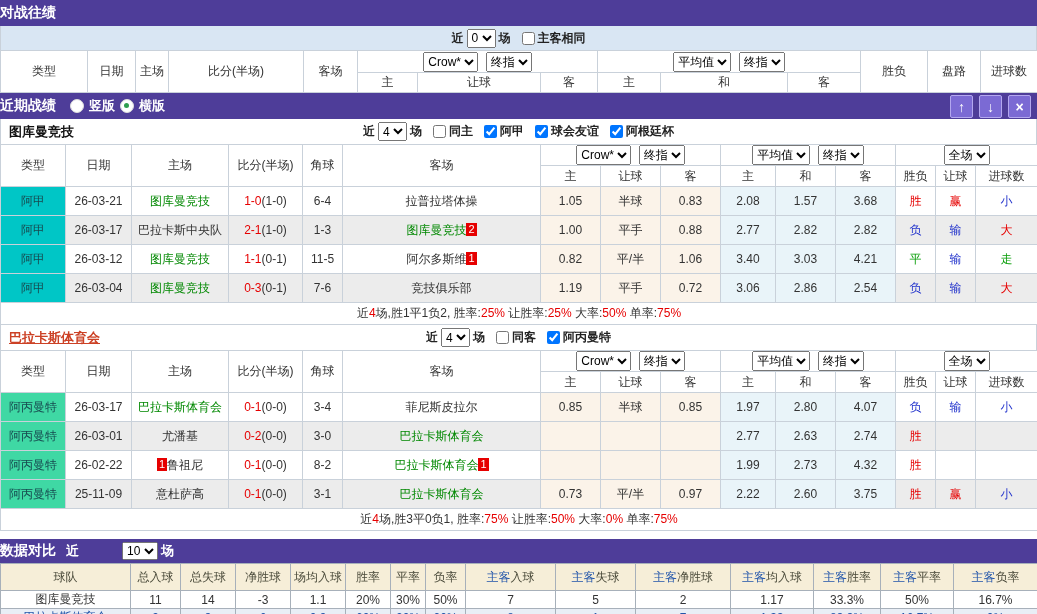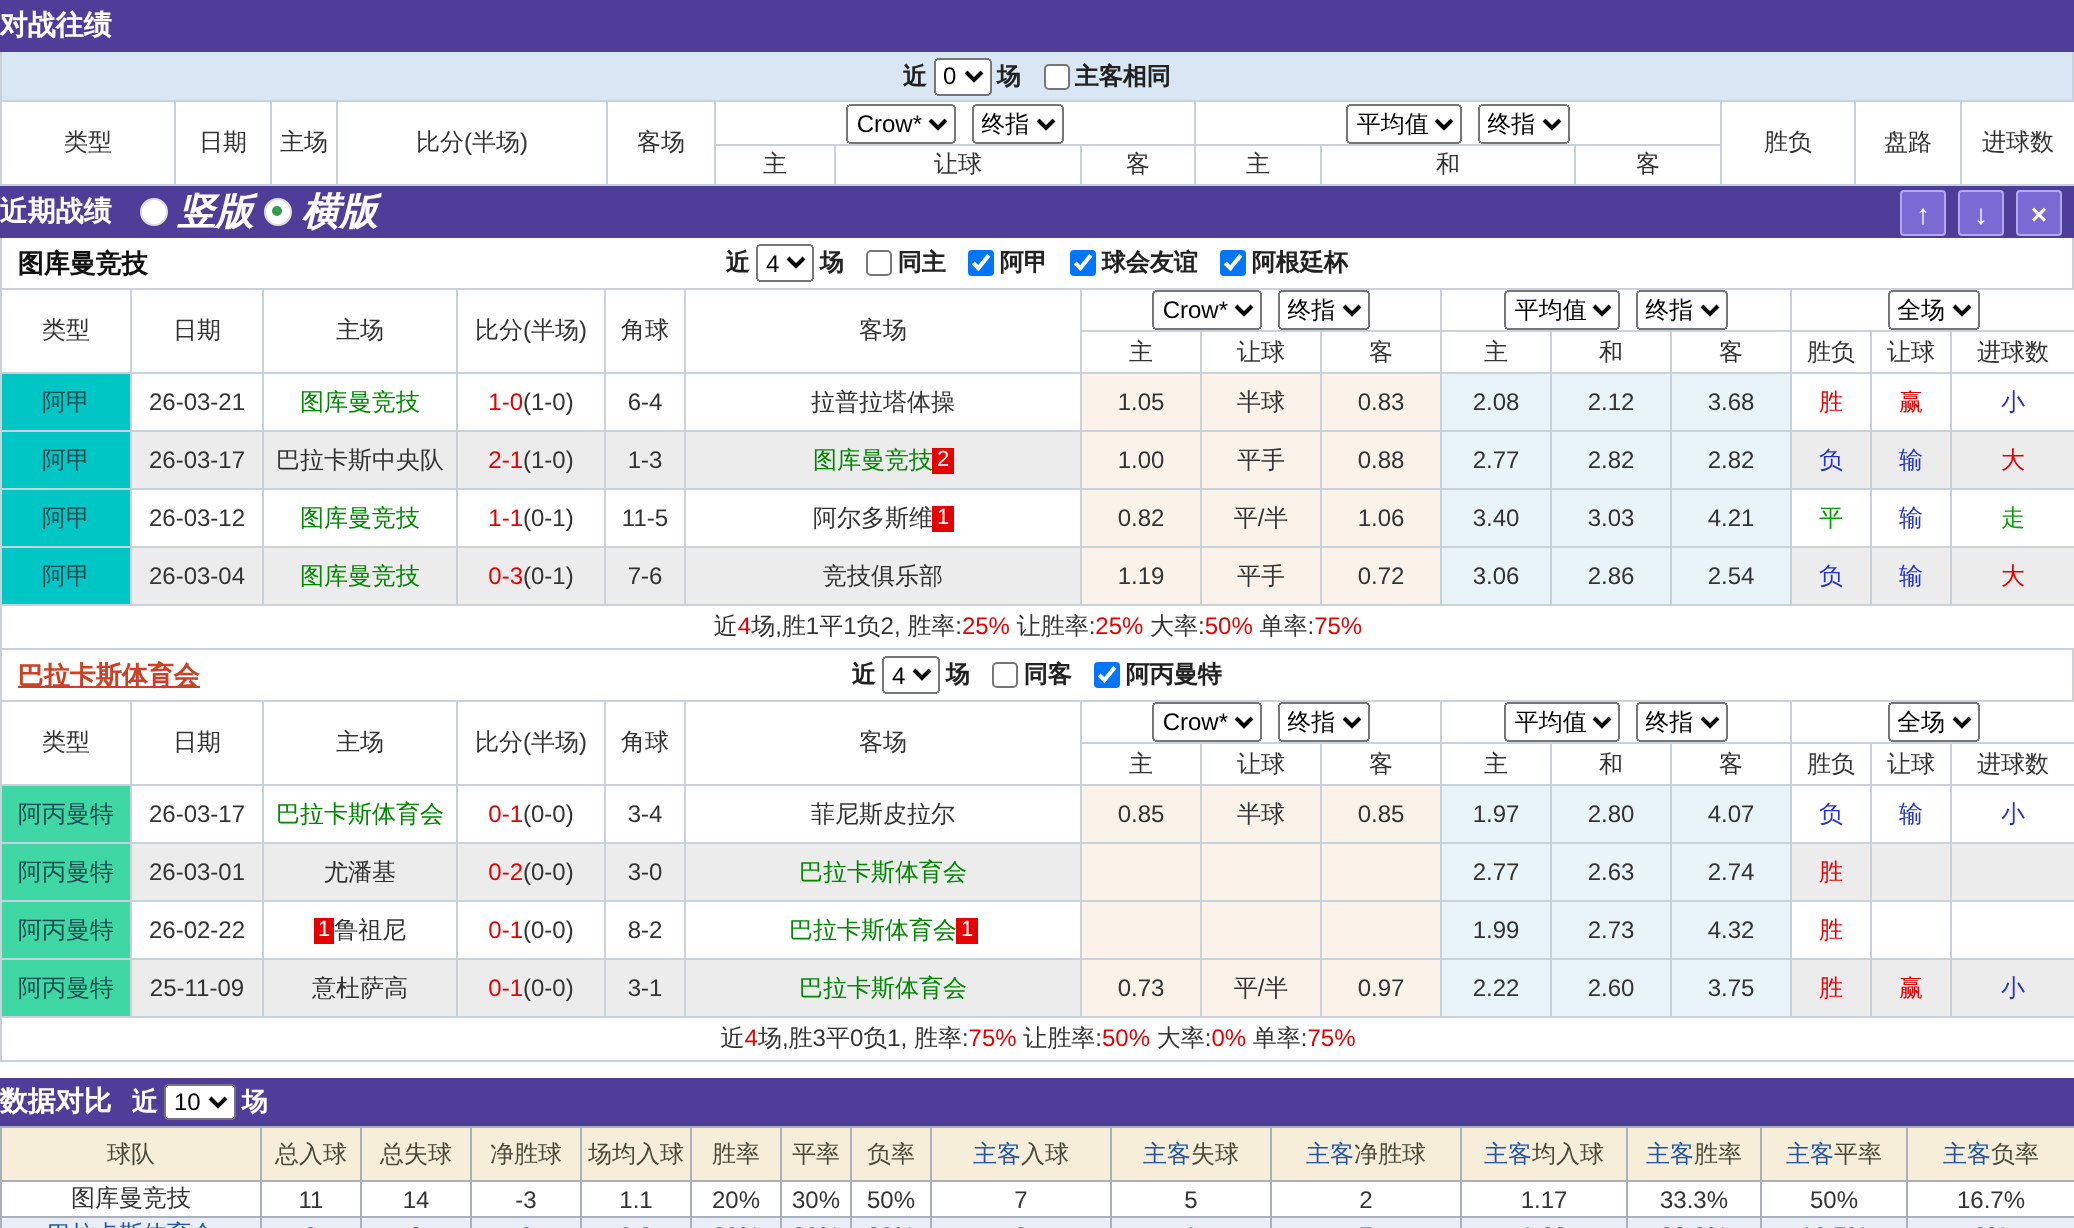--- a/index.html
+++ b/index.html
@@ -4,22 +4,22 @@
 <style>
   html,body{margin:0;padding:0;}
   body{width:1037px;height:614px;overflow:hidden;background:#fff;
        font-family:"Liberation Sans","DejaVu Sans",sans-serif;font-size:12px;color:#333;}
   .pbar{background:#4e3d99;color:#fff;display:flex;align-items:center;justify-content:flex-start;
         font-weight:bold;font-size:14px;position:relative;}
   .s1bar{height:26px;}
   .s2bar{height:26px;}
   .cbar{height:24px;}
   .pbar .sub{font-weight:bold;font-size:13px;display:flex;align-items:center;gap:3px;margin-left:10px;}
-  .pbar select{height:18px;font-size:12px;font-weight:normal;}
-  .radgrp{display:flex;align-items:center;gap:5px;margin-left:14px;font-size:19px;font-style:italic;}
+  .pbar select{height:18px;font-size:12px;font-weight:normal;margin-left:40px;}
+  .radgrp{display:flex;align-items:center;gap:5px;margin-left:14px;font-size:13px;}
   .radio{width:12px;height:12px;border-radius:50%;background:#fff;display:inline-block;position:relative;border:1px solid #ddd;}
   .radio.sel::after{content:'';position:absolute;left:3px;top:3px;width:5px;height:5px;border-radius:50%;background:#2e9e4f;}
   .winbtns{position:absolute;right:6px;top:2px;display:flex;}
   .sqbtn{width:21px;height:21px;background:#7b6ad4;border:1px solid #b3a7ef;color:#fff;display:flex;
          align-items:center;justify-content:center;font-size:14px;font-weight:bold;margin-left:6px;cursor:pointer;border-radius:2px;}
   .fbar{position:relative;display:flex;justify-content:center;align-items:center;border-left:1px solid #c9d1da;border-right:1px solid #c9d1da;}
   .fbar.blue{height:24px;background:#d9e6f3;}
   .fbar.white{height:25px;background:#fff;}
   .fcenter{display:flex;align-items:center;gap:3px;font-weight:bold;color:#222;}
   .fcenter select{height:19px;font-size:12px;}
@@ -197,21 +197,21 @@
     <td class="type1">阿甲</td>
     <td>26-03-21</td>
     <td class="g">图库曼竞技</td>
     <td><span class="red">1-0</span><span>(1-0)</span></td>
     <td>6-4</td>
     <td>拉普拉塔体操</td>
     <td class="od">1.05</td>
     <td class="od">半球</td>
     <td class="od">0.83</td>
     <td class="av">2.08</td>
-    <td class="av">2.12</td>
+    <td class="av">1.57</td>
     <td class="av">3.68</td>
     <td class="red">胜</td>
     <td class="red">赢</td>
     <td class="blue">小</td>
   </tr>
   <tr class="dr alt">
     <td class="type1">阿甲</td>
     <td>26-03-17</td>
     <td>巴拉卡斯中央队</td>
     <td><span class="red">2-1</span><span>(1-0)</span></td>

